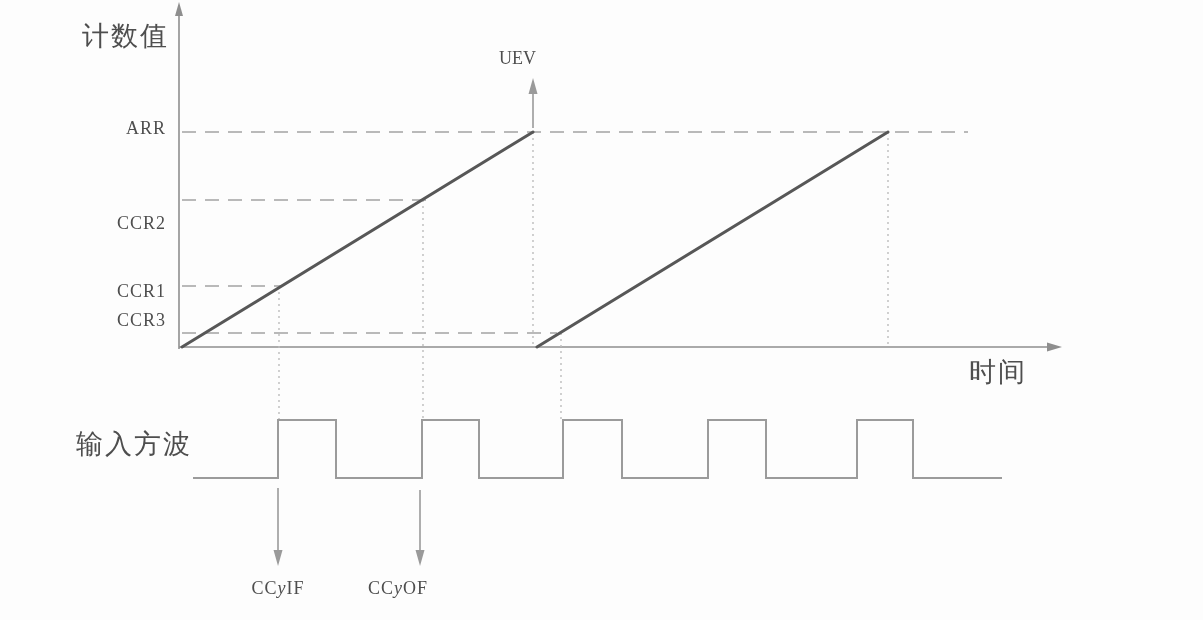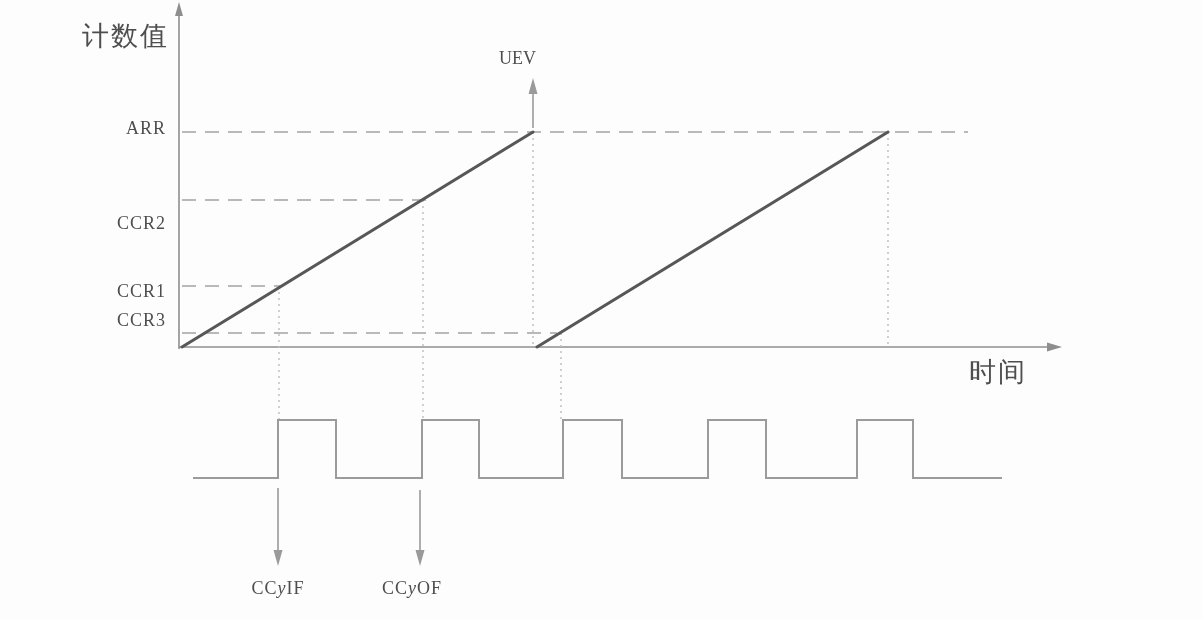--- a/index.html
+++ b/index.html
@@ -57,22 +57,23 @@
 
   <div class="lbl" style="left:499px;top:44px">UEV</div>
 
   <div class="lbl level-lbl" style="top: 114px; text-align: right;">ARR</div>
   <div class="lbl level-lbl" style="top: 186px; margin-top: 23px;">CCR2</div>
   <div class="lbl level-lbl" style="top: 277px;">CCR1</div>
   <div class="lbl level-lbl" style="top: 306px;">CCR3</div>
 
   <div class="lbl cjk" style="left:969px;top:358px">时间</div>
 
+  <div class="lbl cjk" style="left:76px;top:430px">输入方波</div>
 
   <div class="lbl flag-lbl" style="left:278px;top:574px">
     <span>CC</span><span class="var">y</span><span>IF</span>
   </div>
 
-  <div class="lbl flag-lbl" style="left:412px;top:574px">
+  <div class="lbl flag-lbl" style="left:398px;top:574px">
     <span>CC</span><span class="var">y</span><span>OF</span>
   </div>
 
 </div>
 
 </body></html>

